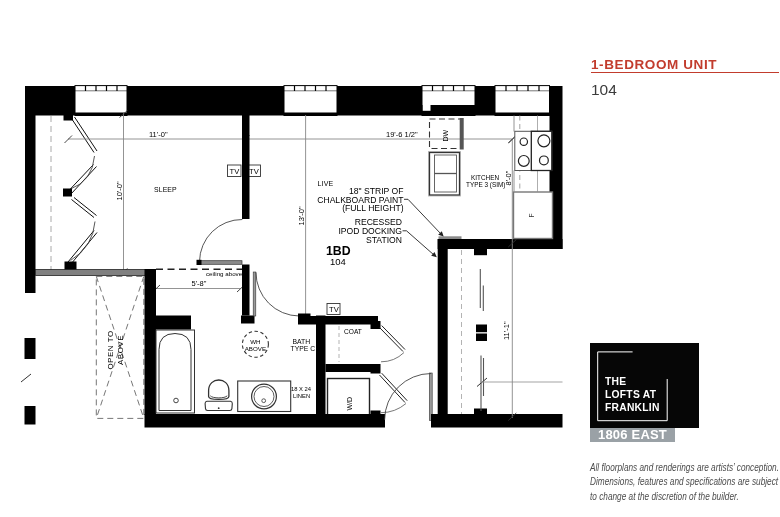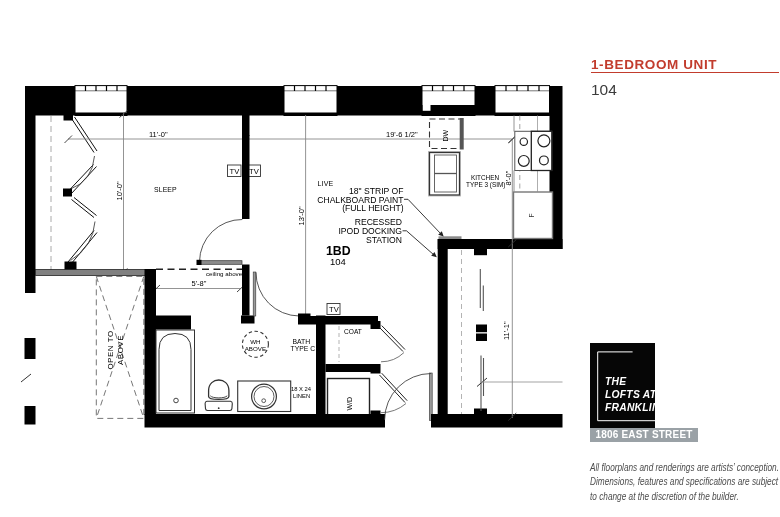--- a/index.html
+++ b/index.html
@@ -3,25 +3,25 @@
 <meta charset="utf-8">
 <style>
   html,body{margin:0;padding:0;background:#fff;}
   #page{position:relative;width:780px;height:517px;background:#fff;overflow:hidden;
         font-family:"Liberation Sans",sans-serif;}
   #plan{position:absolute;left:0;top:0;}
   .hdr{position:absolute;left:591px;top:57px;width:188px;color:#c23c2d;
        font-size:13.5px;font-weight:bold;letter-spacing:0.6px;
        border-bottom:1.5px solid #c23c2d;}
   .unitnum{position:absolute;left:591px;top:81px;font-size:15.5px;color:#3c3c3c;}
-  .logo{position:absolute;left:590px;top:343px;width:65px;height:85px;background:#060606;font-style:italic;}
+  .logo{position:absolute;left:590px;top:343px;width:109px;height:85px;background:#060606;}
   .logotxt{position:absolute;left:15px;top:32px;color:#fff;font-weight:bold;
            font-size:10.3px;letter-spacing:0.25px;line-height:13.2px;}
-  .logobar{position:absolute;left:590px;top:428px;width:108px;height:14px;background:#9aa1a6;
-           color:#fff;font-weight:bold;font-size:10px;letter-spacing:0.2px;
+  .logobar{position:absolute;left:590px;top:428px;width:85px;height:14px;background:#9aa1a6;
+           color:#fff;font-weight:bold;font-size:13px;letter-spacing:0.2px;
            text-align:center;line-height:14.5px;}
   .disc{position:absolute;left:590px;top:461px;width:240px;font-style:italic;
         font-size:10.2px;line-height:14.4px;color:#4c4c4c;
         transform:scaleX(0.81);transform-origin:left top;white-space:nowrap;}
 </style>
 </head>
 <body>
 <div id="page">
 
 <svg id="plan" width="585" height="517" viewBox="0 0 585 517">

